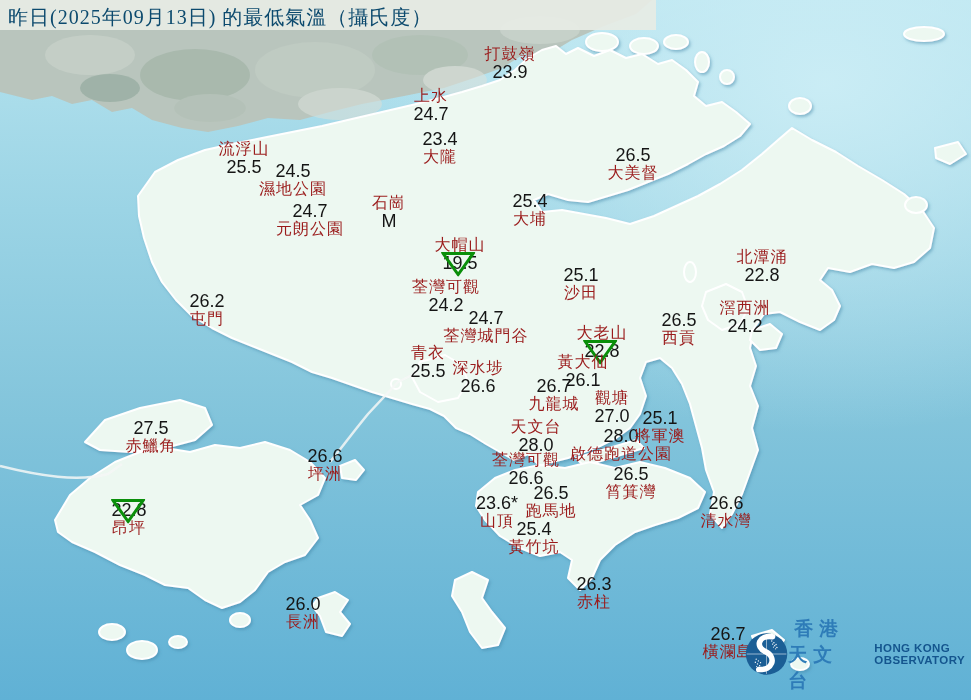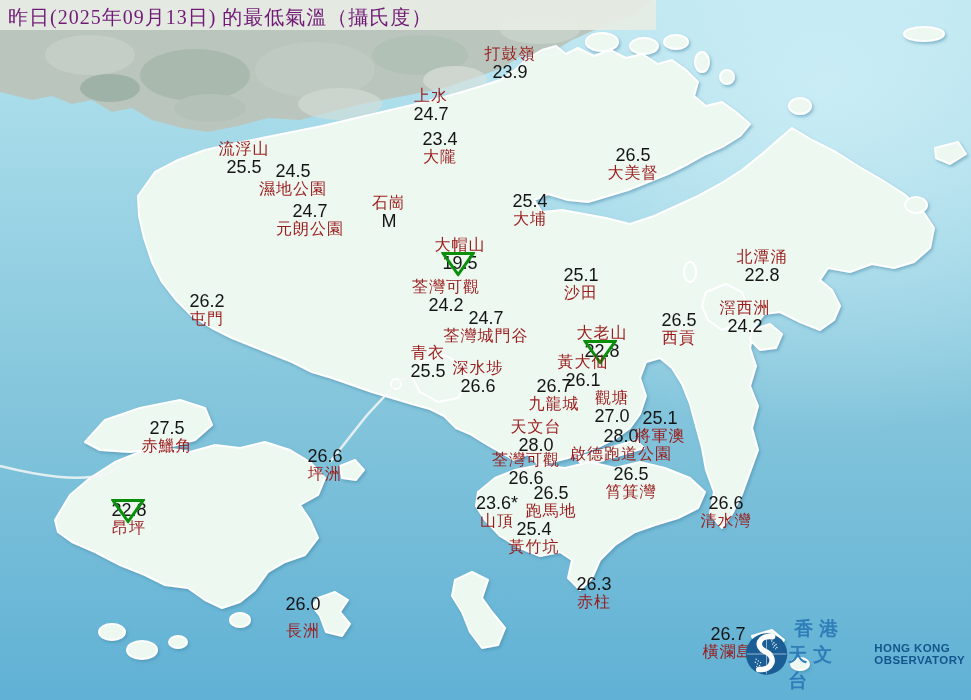--- a/index.html
+++ b/index.html
@@ -14,21 +14,21 @@
   }
   html,body{margin:0;padding:0;}
   .stage{
     position:relative;width:971px;height:700px;overflow:hidden;
     font-family:"Liberation Sans",sans-serif;background:#9fd3e3;
   }
   .map-svg{position:absolute;left:0;top:0;}
   .map-title{
     position:absolute;left:8px;top:4px;
     font-family:"Liberation Serif","DejaVu Serif",serif;
-    font-size:20px;color:#701a75;letter-spacing:1px;white-space:nowrap;
+    font-size:20px;color:#0c4a6e;letter-spacing:1px;white-space:nowrap;
   }
   .stations-layer{position:absolute;left:0;top:0;width:100%;height:100%;}
   .station{
     position:absolute;display:flex;flex-direction:column;align-items:center;
     transform:translateX(-50%);line-height:1.04;white-space:nowrap;
   }
   .temp{
     position:relative;order:1;
     font-family:"Liberation Sans","DejaVu Sans",sans-serif;
     font-size:18px;color:var(--value-color);
@@ -357,21 +357,21 @@
     </div>
 
     <div class="station value-below" style="left: 612px; top: 390px;">
       <span class="temp">
         
         <span class="temp-text">27.0</span>
       </span>
       <span class="cname">觀塘</span>
     </div>
 
-    <div class="station value-above" style="left: 151px; top: 419px; margin-left: 16px;">
+    <div class="station value-above" style="left: 151px; top: 419px;">
       <span class="temp">
         
         <span class="temp-text">27.5</span>
       </span>
       <span class="cname">赤鱲角</span>
     </div>
 
     <div class="station value-below" style="left: 536px; top: 419px;">
       <span class="temp">
         
@@ -465,21 +465,21 @@
     </div>
 
     <div class="station value-above" style="left: 594px; top: 575px;">
       <span class="temp">
         
         <span class="temp-text">26.3</span>
       </span>
       <span class="cname">赤柱</span>
     </div>
 
-    <div class="station value-above" style="left: 303px; top: 595px; gap: 9px;">
+    <div class="station value-above" style="left: 303px; top: 595px;">
       <span class="temp">
         
         <span class="temp-text">26.0</span>
       </span>
       <span class="cname">長洲</span>
     </div>
 
     <div class="station value-above" style="left: 728px; top: 625px;">
       <span class="temp">
         

